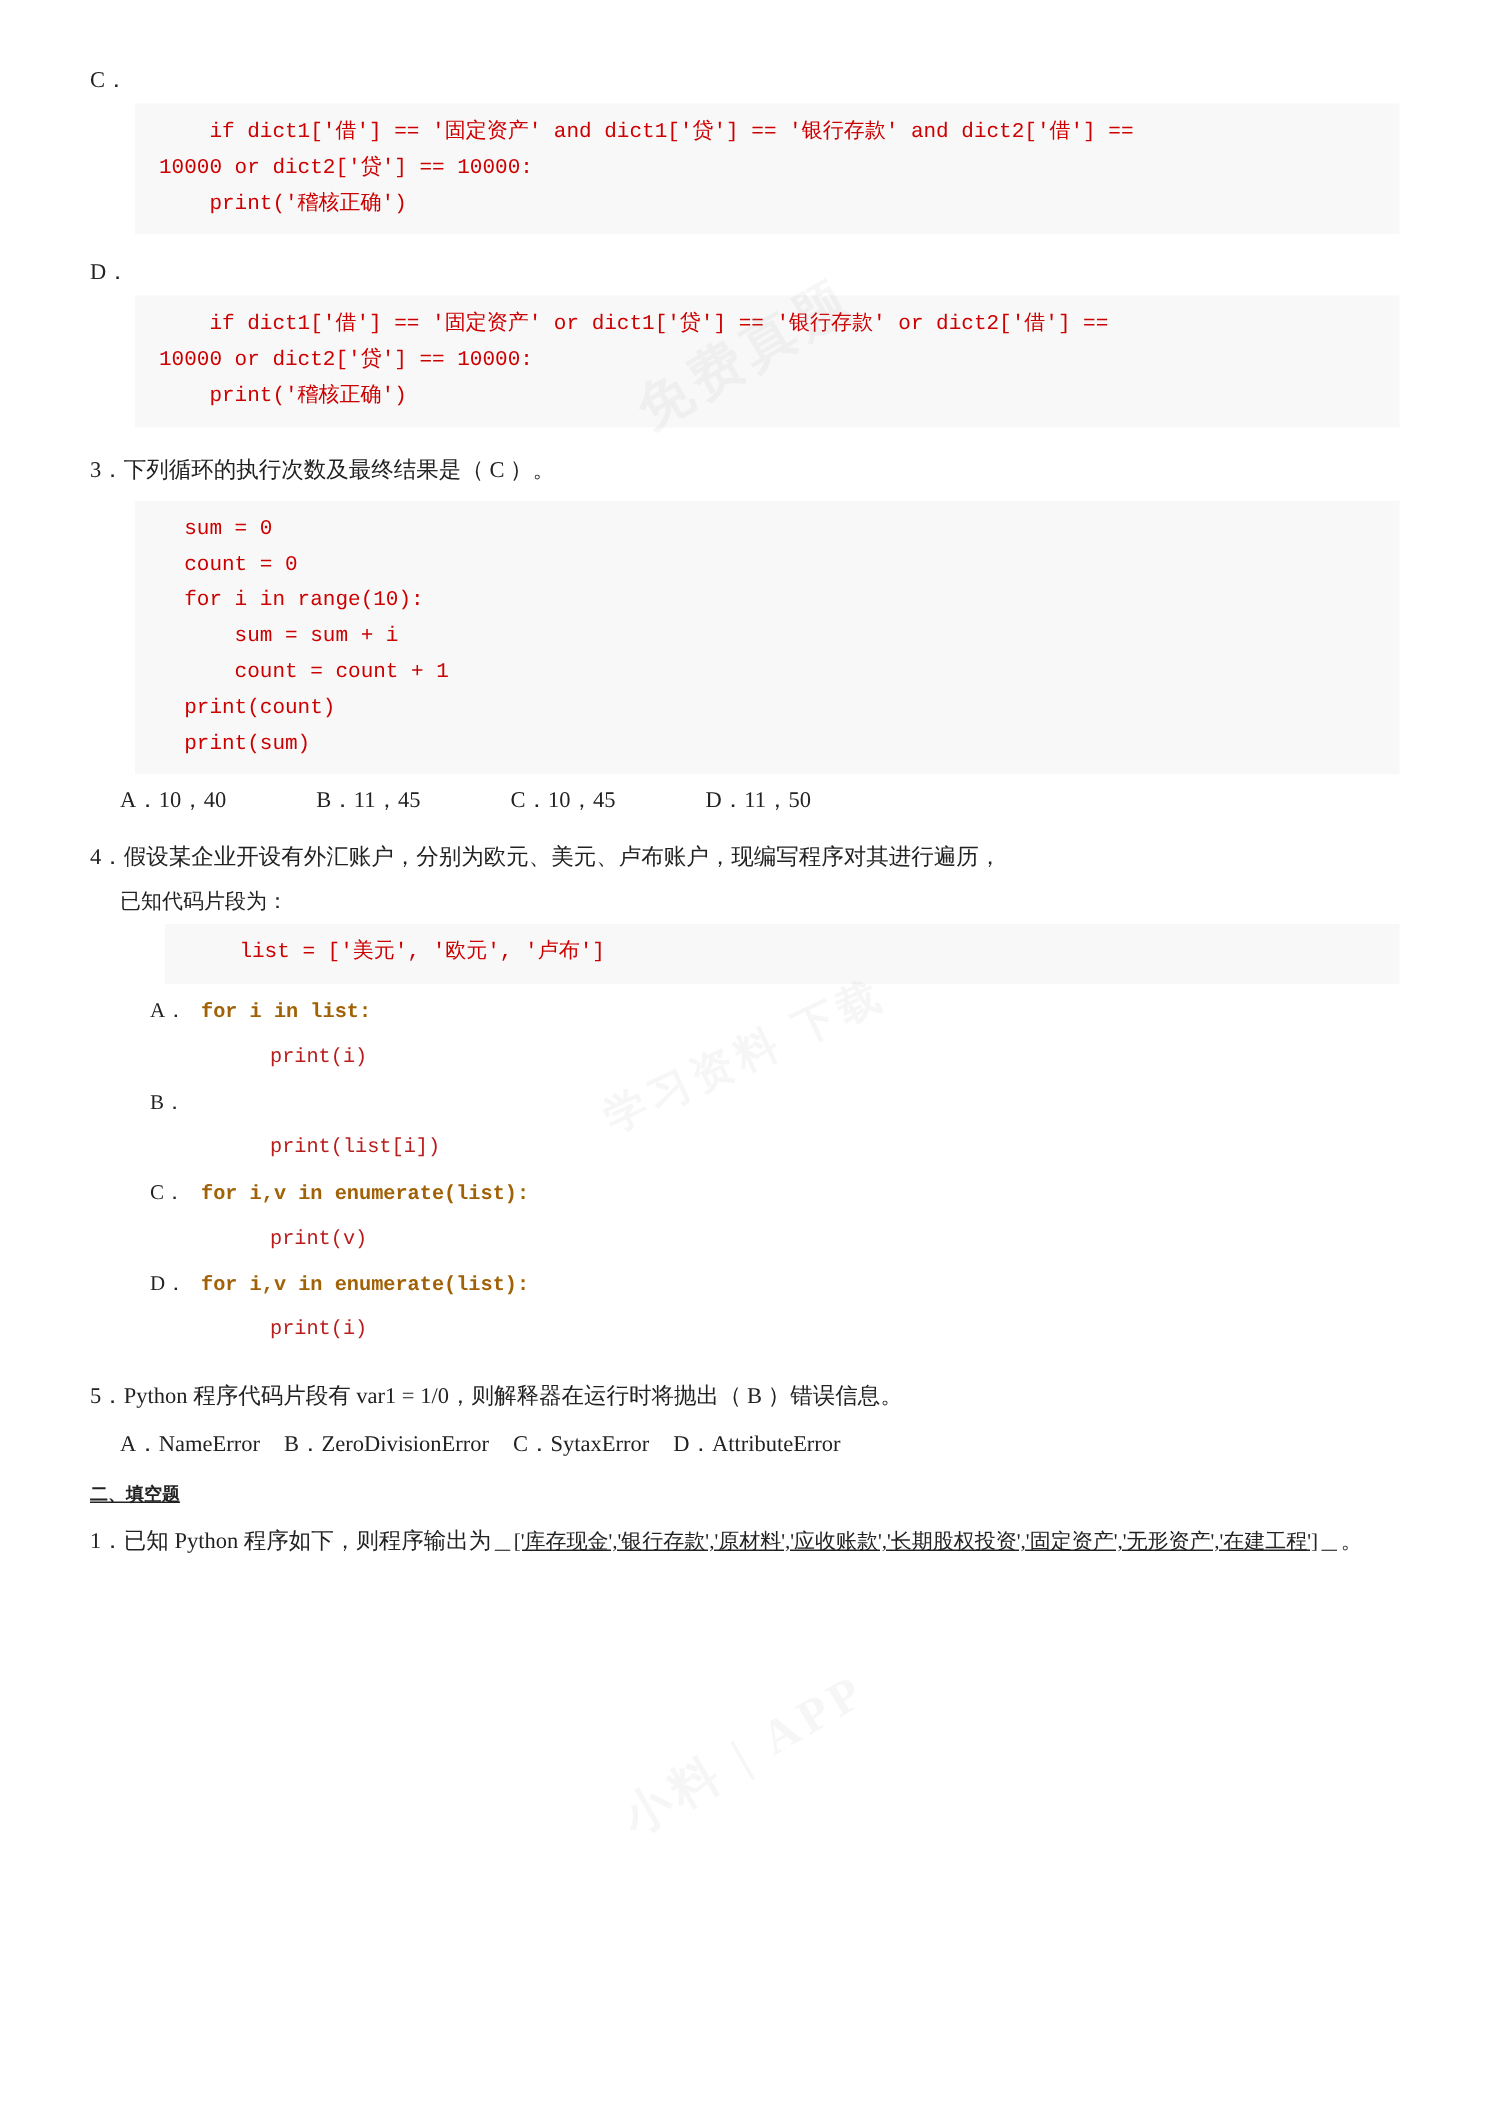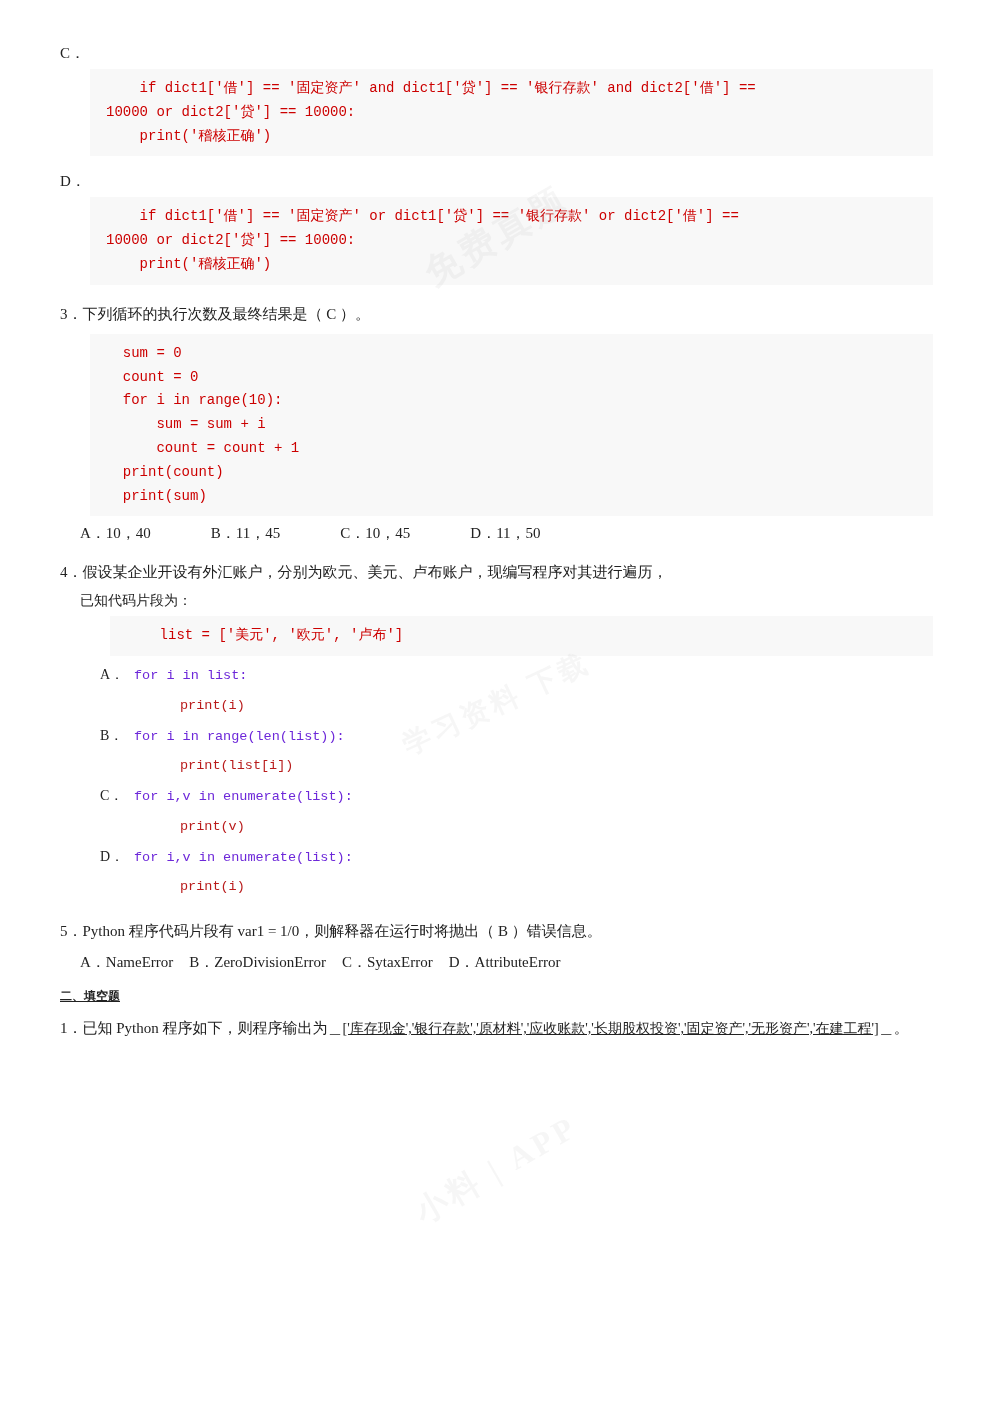--- a/index.html
+++ b/index.html
@@ -112,22 +112,23 @@
     }
 
     .q4-opt-label {
       font-family: "SimSun", serif;
       color: #222;
       min-width: 28px;
     }
 
     .q4-opt-code {
       font-family: "Courier New", Courier, monospace;
-      color: #6d28d9;
+      color: #a16207;
       font-size: 13.5px;
+      font-weight: bold;
     }
 
     .q4-opt-sub {
       font-family: "Courier New", Courier, monospace;
       color: #b91c1c;
       font-size: 13.5px;
       margin-left: 80px;
       display: block;
     }
 
@@ -189,21 +190,20 @@
     <div class="q4-opt-row">
       <span class="q4-opt-label">A．</span>
       <span class="q4-opt-code">for i in list:</span>
     </div>
     <div>
       <span class="q4-opt-sub">                print(i)</span>
     </div>
 
     <div class="q4-opt-row">
       <span class="q4-opt-label">B．</span>
-      <span class="q4-opt-code">for i in range(len(list)):</span>
     </div>
     <div>
       <span class="q4-opt-sub">            print(list[i])</span>
     </div>
 
     <div class="q4-opt-row">
       <span class="q4-opt-label">C．</span>
       <span class="q4-opt-code">for i,v in enumerate(list):</span>
     </div>
     <div>

